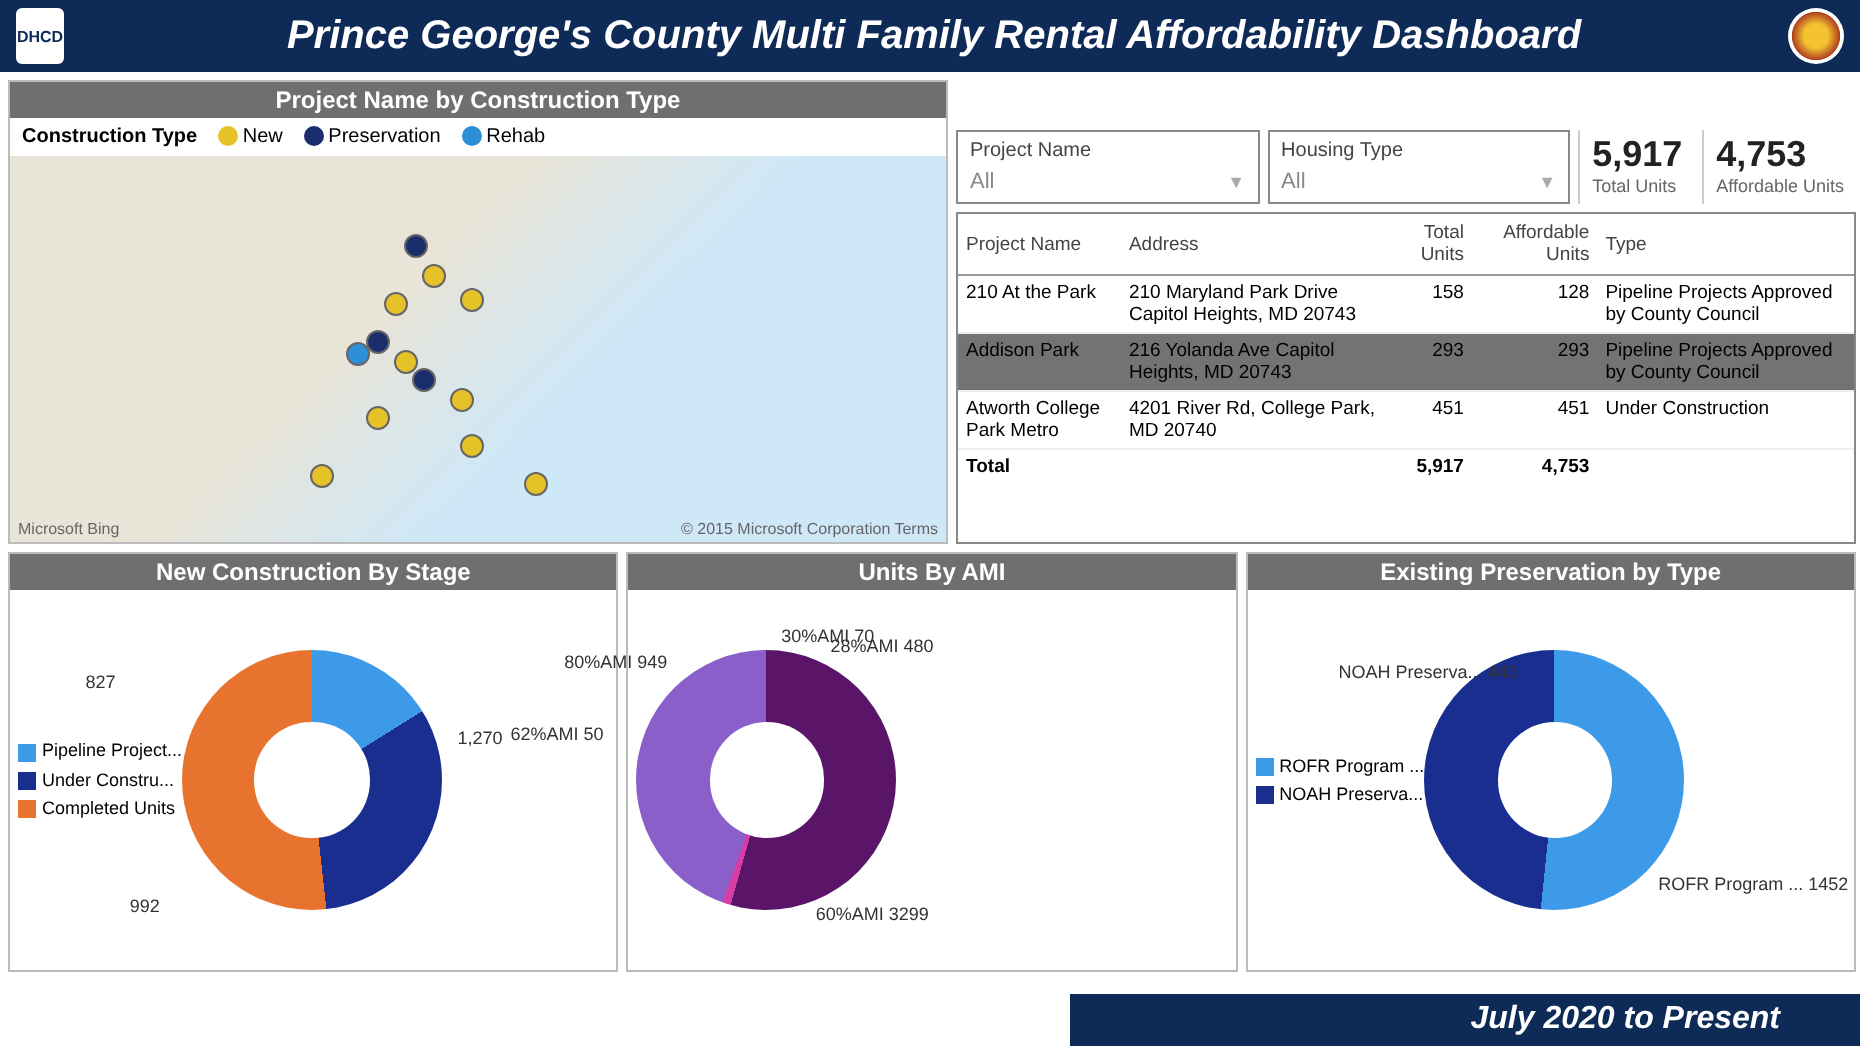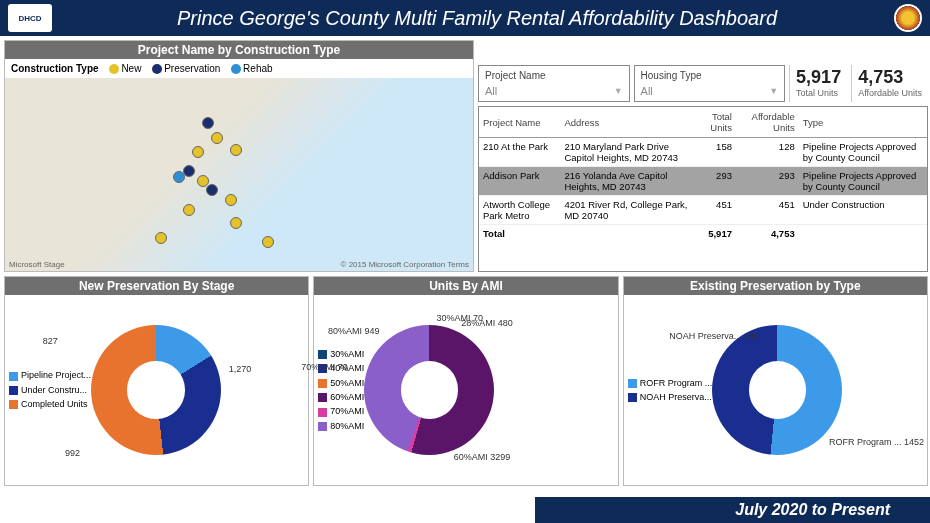--- a/index.html
+++ b/index.html
@@ -1,20 +1,20 @@
 <!DOCTYPE html>
 <html><head>
 <meta charset="utf-8">
 <style>
   * { box-sizing: border-box; margin: 0; padding: 0; }
   body { font-family: "Segoe UI", Arial, sans-serif; width: 930px; height: 523px; background: #fff; font-size: 11px; position: relative; }
   .topbar { background: #0e2a57; color: #fff; height: 36px; display: flex; align-items: center; padding: 0 8px; }
-  .logo { width: 44px; height: 28px; background: #fff; border-radius: 3px; margin-right: 8px; display:flex;align-items:center;justify-content:center; font-size:8px; color:#0e2a57; font-weight:bold; }
+  .logo { width: 24px; height: 28px; background: #fff; border-radius: 3px; margin-right: 8px; display:flex;align-items:center;justify-content:center; font-size:8px; color:#0e2a57; font-weight:bold; }
   .seal { width: 28px; height: 28px; border-radius: 50%; background: radial-gradient(circle,#f4c430 30%, #b04020 60%, #fff 62%); margin-left:auto; }
-  .title { flex:1; text-align:center; font-size:20px; font-weight:400; font-style: italic; }
+  .title { flex:1; text-align:center; font-size:20px; font-weight:700; font-style: italic; }
   .footer { position:absolute; bottom:0; right:0; background:#0e2a57; color:#fff; font-style:italic; font-size:16px; font-weight:600; padding:4px 40px 4px 200px; }
 
   .grid { display:grid; grid-template-columns: 470px 450px; grid-template-rows: 232px 210px; gap:4px; padding:4px; }
   .panel { border:1px solid #bbb; background:#fff; display:flex; flex-direction:column; overflow:hidden; }
   .panel-header { background:#6f6f6f; color:#fff; text-align:center; font-size:12px; padding:2px 0; font-weight:600; }
 
   
   .map-legend { font-size:10px; padding:4px 6px; }
   .swatch { display:inline-block; width:10px; height:10px; border-radius:50%; margin:0 2px 0 8px; vertical-align:middle; }
   .map { flex:1; position:relative; background: linear-gradient(135deg,#e8e4d8 40%, #cfe8f7 60%); }
@@ -29,21 +29,21 @@
   .filter-val { display:flex; justify-content:space-between; align-items:center; color:#888; font-size:11px; padding-top:4px;}
   .chev { font-size:9px; color:#aaa; }
   .kpi { text-align:left; padding:2px 6px; border-left:1px solid #ccc; }
   .kpi-n { font-size:18px; font-weight:bold; color:#222; }
   .kpi-l { font-size:9px; color:#666; }
 
   .table-wrap { flex:1; border:1px solid #888; overflow:hidden; }
   table { width:100%; border-collapse:collapse; font-size:9.5px; }
   th { text-align:left; font-weight:400; color:#444; border-bottom:1px solid #999; padding:4px 4px; }
   td { padding:3px 4px; vertical-align:top; border-bottom:1px solid #eee; }
-  tr.alt { background:#a3a3a3; }
+  tr.alt { background:#737373; }
   tfoot td { border-top:1px solid #14532d; font-weight:bold; border-bottom:none; }
   .num { text-align:right; }
 
   
   .brow { display:flex; gap:4px; }
   .bpanel { flex:1; border:1px solid #bbb; display:flex; flex-direction:column; }
   .chart-body { flex:1; display:flex; align-items:center; padding:4px; position:relative; }
   .legend-col { font-size:9px; line-height:1.6; }
   .legend-col .sw { display:inline-block; width:9px; height:9px; margin-right:3px; vertical-align:middle; }
   .donut { position:relative; }
@@ -75,21 +75,21 @@
       <div class="dot" style="left:48%;top:34%;background:#e6c229"></div>
       <div class="dot" style="left:38%;top:45%;background:#1a2e6e"></div>
       <div class="dot" style="left:36%;top:48%;background:#2d8fd6"></div>
       <div class="dot" style="left:41%;top:50%;background:#e6c229"></div>
       <div class="dot" style="left:43%;top:55%;background:#1a2e6e"></div>
       <div class="dot" style="left:47%;top:60%;background:#e6c229"></div>
       <div class="dot" style="left:38%;top:65%;background:#e6c229"></div>
       <div class="dot" style="left:48%;top:72%;background:#e6c229"></div>
       <div class="dot" style="left:32%;top:80%;background:#e6c229"></div>
       <div class="dot" style="left:55%;top:82%;background:#e6c229"></div>
-      <span class="attrib" style="left:4px">Microsoft Stage</span>
+      <span class="attrib" style="left:4px">Microsoft Bing</span>
       <span class="attrib" style="right:4px">© 2015 Microsoft Corporation  Terms</span>
     </div>
   </div>
 
   <div class="rtop">
     <div class="filters">
       <div class="filter">
         <div class="filter-label">Project Name</div>
         <div class="filter-val">
             <span>All</span>
@@ -154,55 +154,47 @@
           <td class="num">4,753</td>
               <td></td>
         </tr>
           </tfoot>
       </table>
     </div>
   </div>
 
   <div class="brow" style="grid-column:1 / span 2">
     <div class="bpanel">
-      <div class="panel-header">New Preservation By Stage</div>
+      <div class="panel-header">New Construction By Stage</div>
       <div class="chart-body">
         <div class="legend-col" id="leg0">
             <div><span class="sw" style="background:#3d9ae8"></span>Pipeline Project...</div>
             <div><span class="sw" style="background:#1a2e8f"></span>Under Constru...</div>
             <div><span class="sw" style="background:#e8732e"></span>Completed Units</div>
           </div>
         <div class="donut" id="donut0">
             <div style="width: 130px; height: 130px; border-radius: 50%; background: conic-gradient(rgb(61, 154, 232) -90deg, rgb(61, 154, 232) 58.0091deg, rgb(26, 46, 143) 58.0091deg, rgb(26, 46, 143) 173.619deg, rgb(232, 115, 46) 173.619deg, rgb(232, 115, 46) 270deg); position: relative; margin: 0px auto;">
               <div style="position: absolute; inset: 36.4px; background: rgb(255, 255, 255); border-radius: 50%;"></div>
               <div class="donut-label" style="left: 137.732px; top: 39.2974px;">1,270</div>
               <div class="donut-label" style="left: -26.135px; top: 123.365px;">992</div>
               <div class="donut-label" style="left: -48.2935px; top: 11.334px;">827</div>
             </div>
           </div>
       </div>
     </div>
     <div class="bpanel">
       <div class="panel-header">Units By AMI</div>
       <div class="chart-body">
-        <div class="legend-col" id="leg1">
-            <div><span class="sw" style="background:#0b457a"></span>30%AMI</div>
-            <div><span class="sw" style="background:#1a2e8f"></span>40%AMI</div>
-            <div><span class="sw" style="background:#e8732e"></span>50%AMI</div>
-            <div><span class="sw" style="background:#5a1468"></span>60%AMI</div>
-            <div><span class="sw" style="background:#d63fa1"></span>70%AMI</div>
-            <div><span class="sw" style="background:#8a5fc9"></span>80%AMI</div>
-          </div>
         <div class="donut" id="donut1">
             <div style="width: 130px; height: 130px; border-radius: 50%; background: conic-gradient(rgb(11, 69, 122) -90deg, rgb(11, 69, 122) -84.802deg, rgb(26, 46, 143) -84.802deg, rgb(26, 46, 143) -84.802deg, rgb(232, 115, 46) -84.802deg, rgb(232, 115, 46) -49.1584deg, rgb(90, 20, 104) -49.1584deg, rgb(90, 20, 104) 195.817deg, rgb(214, 63, 161) 195.817deg, rgb(214, 63, 161) 199.53deg, rgb(138, 95, 201) 199.53deg, rgb(138, 95, 201) 270deg); position: relative; margin: 0px auto;">
               <div style="position: absolute; inset: 36.4px; background: rgb(255, 255, 255); border-radius: 50%;"></div>
               <div class="donut-label" style="left: 72.2422px; top: -12.4265px;">30%AMI 70</div>
               <div class="donut-label" style="left: 96.96px; top: -6.80644px;">28%AMI 480</div>
               <div class="donut-label" style="left: 89.5114px; top: 127.495px;">60%AMI 3299</div>
-              <div class="donut-label" style="left: -63.1254px; top: 37.2934px;">70%AMI 70</div>
+              <div class="donut-label" style="left: -63.1254px; top: 37.2934px;">62%AMI 50</div>
               <div class="donut-label" style="left: -36.2507px; top: 0.599434px;">80%AMI 949</div>
             </div>
           </div>
       </div>
     </div>
     <div class="bpanel">
       <div class="panel-header">Existing Preservation by Type</div>
       <div class="chart-body">
         <div class="legend-col" id="leg2">
             <div><span class="sw" style="background:#3d9ae8"></span>ROFR Program ...</div>

